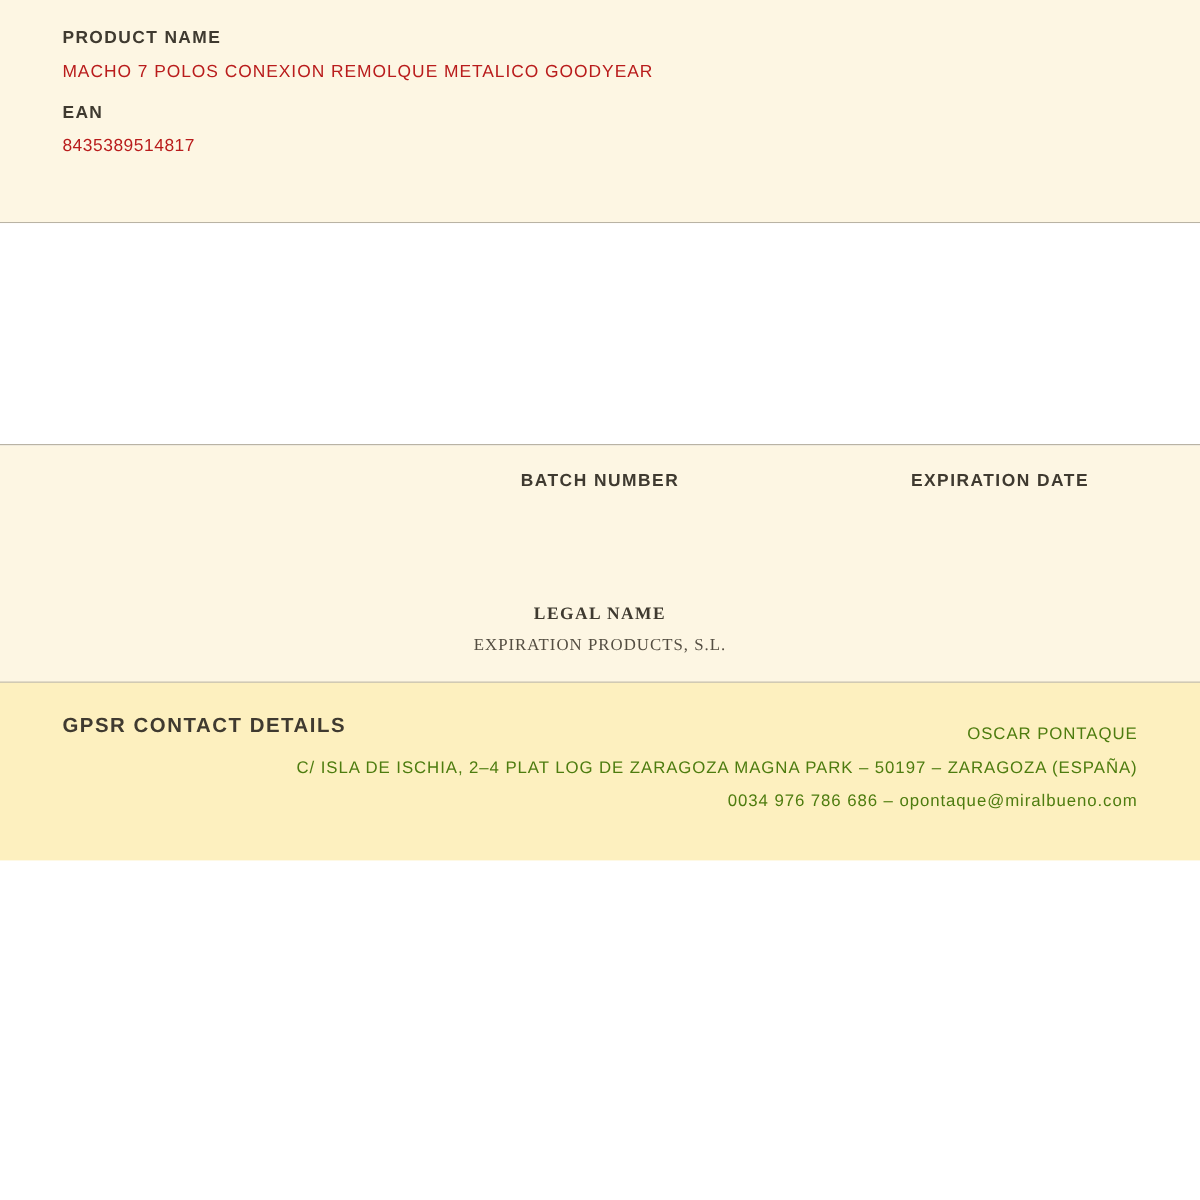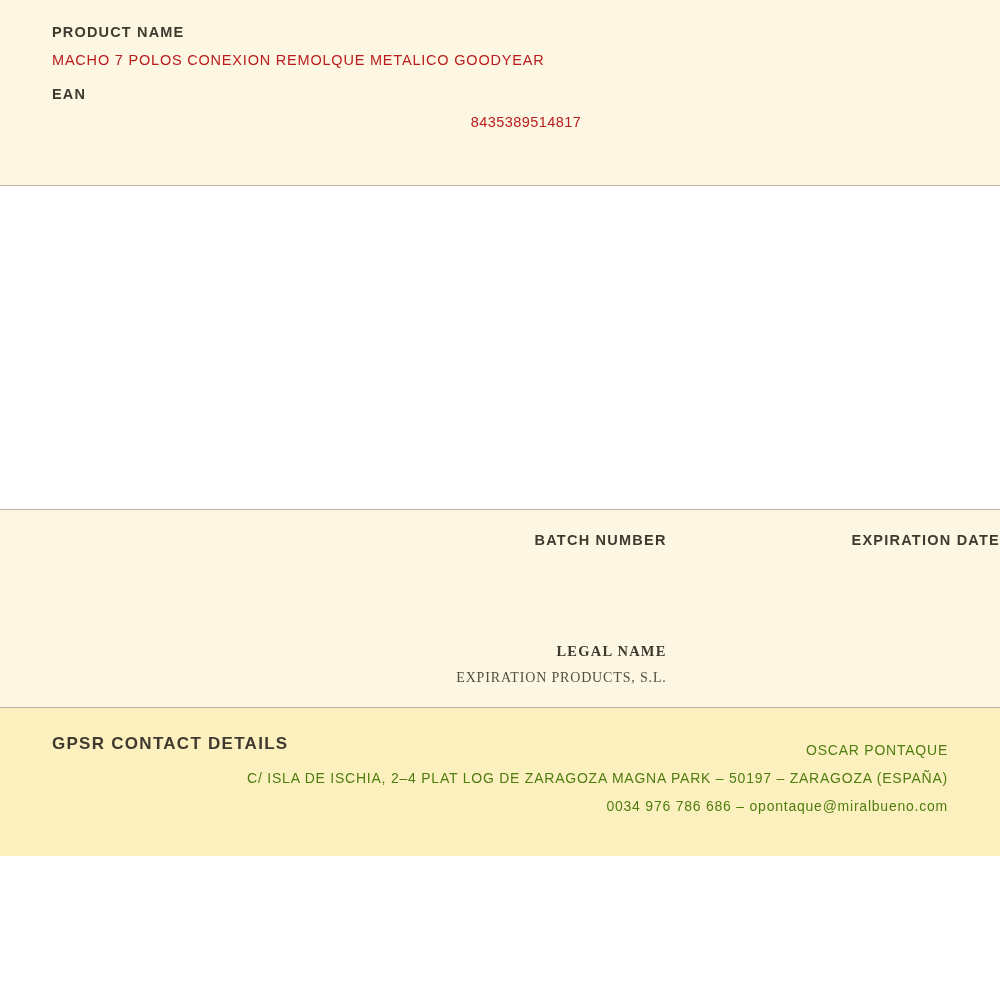--- a/index.html
+++ b/index.html
@@ -10,21 +10,21 @@
     width: 1000px;
     height: 1000px;
     font-family: "Liberation Sans", sans-serif;
     background: #ffffff;
     color: #4a4438;
     overflow: hidden;
   }
   .sheet {
     position: relative;
     width: 1000px;
-    height: 856px;
+    height: 717px;
     box-sizing: border-box;
     display: flex;
     flex-direction: column;
   }
 
   
   .top-block {
     background: #fdf6e3;
     padding: 24px 0 14px 52px;
     border-bottom: 1px solid #b9b3a4;
@@ -42,21 +42,20 @@
     font-size: 14.5px;
     letter-spacing: 0.055em;
     color: #b91c1c;
     margin: 0;
   }
   .field-group + .field-group {
     margin-top: 18px;
   }
   .ean-value {
     letter-spacing: 0.03em;
-    text-align: center;
   }
 
   
   .image-area {
     background: #ffffff;
     flex: 1 1 auto;
     border-bottom: 1px solid #b9b3a4;
     position: relative;
   }
 
@@ -67,21 +66,21 @@
     padding-top: 22px;
     box-sizing: border-box;
     height: 198px;
   }
   .mid-row {
     display: flex;
     width: 100%;
   }
   .mid-cell {
     width: 33.333%;
-    text-align: right;
+    text-align: center;
     box-sizing: border-box;
   }
   .mid-cell.spacer { width: 33.333%; }
   .mid-label {
     font-size: 14.5px;
     font-weight: bold;
     letter-spacing: 0.085em;
     color: #3f3a30;
     margin: 0 0 10px 0;
   }

